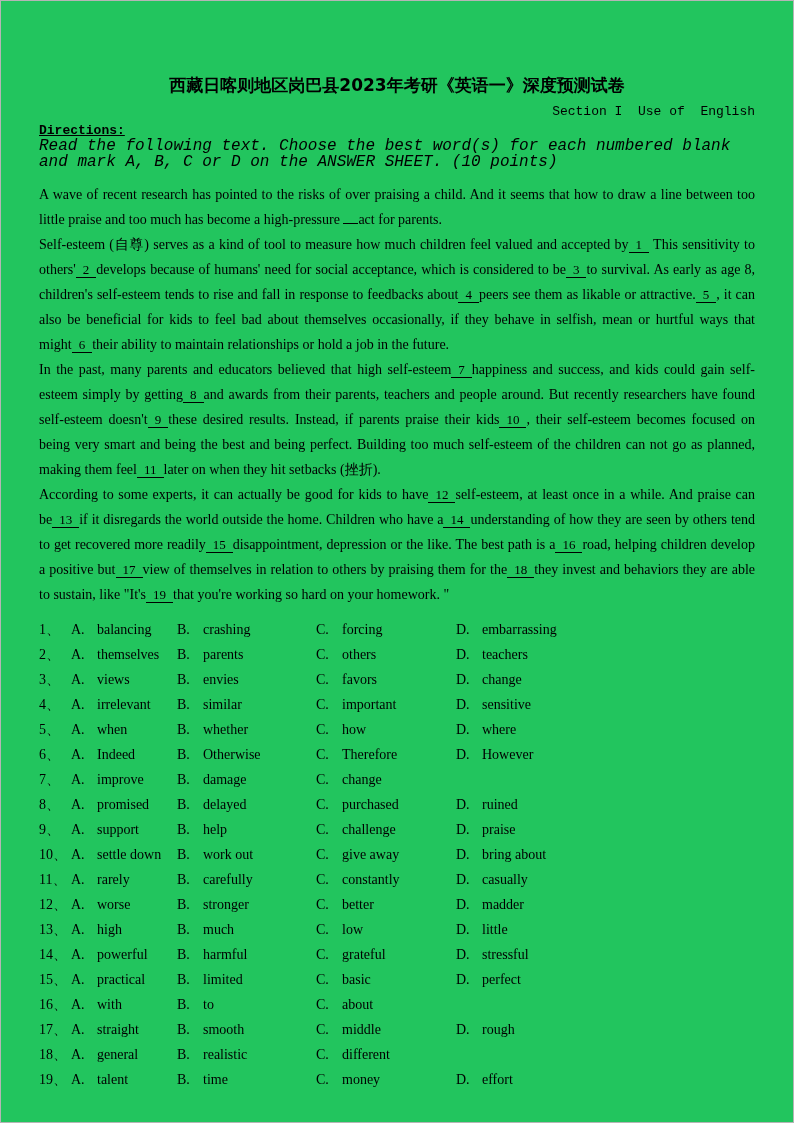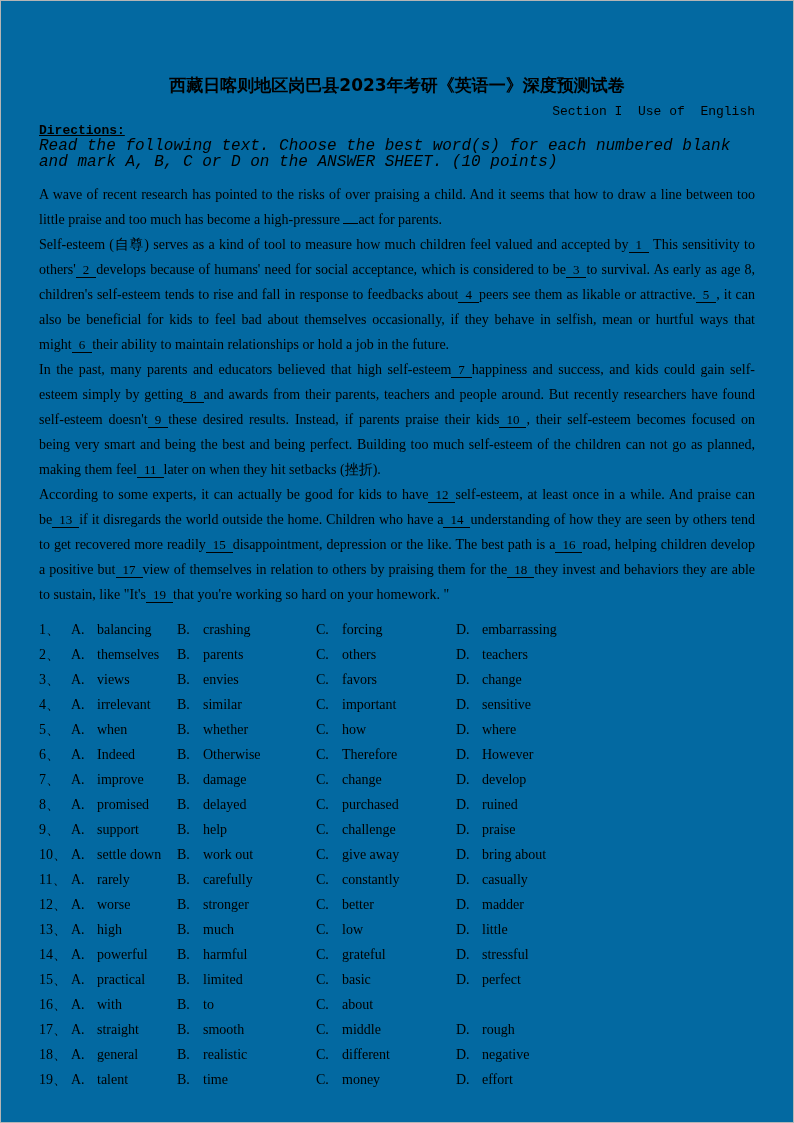--- a/index.html
+++ b/index.html
@@ -1,21 +1,21 @@
 <!DOCTYPE html>
 <html><head>
 <meta charset="utf-8">
 <style>
   html, body { margin: 0; padding: 0; background: #e8e8e8; }
   .page {
     position: relative;
     width: 794px;
     height: 1123px;
     margin: 0 auto;
-    background: #0369a1;
+    background: #22c55e;
     box-sizing: border-box;
     border: 1px solid #b5b5b5;
     padding: 72px 38px 40px 38px;
     color: #000;
     font-family: "Liberation Serif", serif;
     overflow: hidden;
   }
   .title {
     margin: 0 0 6px 0;
     text-align: center;
@@ -138,21 +138,20 @@
     <span class="q-opt"><span class="opt-label">B.</span><span class="opt-text">Otherwise</span></span>
     <span class="q-opt"><span class="opt-label">C.</span><span class="opt-text">Therefore</span></span>
     <span class="q-opt"><span class="opt-label">D.</span><span class="opt-text">However</span></span>
   </div>
 
   <div class="q-row">
     <span class="q-num">7、</span>
     <span class="q-opt"><span class="opt-label">A.</span><span class="opt-text">improve</span></span>
     <span class="q-opt"><span class="opt-label">B.</span><span class="opt-text">damage</span></span>
     <span class="q-opt"><span class="opt-label">C.</span><span class="opt-text">change</span></span>
-    <span class="q-opt"><span class="opt-label">D.</span><span class="opt-text">develop</span></span>
   </div>
 
   <div class="q-row">
     <span class="q-num">8、</span>
     <span class="q-opt"><span class="opt-label">A.</span><span class="opt-text">promised</span></span>
     <span class="q-opt"><span class="opt-label">B.</span><span class="opt-text">delayed</span></span>
     <span class="q-opt"><span class="opt-label">C.</span><span class="opt-text">purchased</span></span>
     <span class="q-opt"><span class="opt-label">D.</span><span class="opt-text">ruined</span></span>
   </div>
 
@@ -225,21 +224,20 @@
     <span class="q-opt"><span class="opt-label">B.</span><span class="opt-text">smooth</span></span>
     <span class="q-opt"><span class="opt-label">C.</span><span class="opt-text">middle</span></span>
     <span class="q-opt"><span class="opt-label">D.</span><span class="opt-text">rough</span></span>
   </div>
 
   <div class="q-row">
     <span class="q-num">18、</span>
     <span class="q-opt"><span class="opt-label">A.</span><span class="opt-text">general</span></span>
     <span class="q-opt"><span class="opt-label">B.</span><span class="opt-text">realistic</span></span>
     <span class="q-opt"><span class="opt-label">C.</span><span class="opt-text">different</span></span>
-    <span class="q-opt"><span class="opt-label">D.</span><span class="opt-text">negative</span></span>
   </div>
 
   <div class="q-row">
     <span class="q-num">19、</span>
     <span class="q-opt"><span class="opt-label">A.</span><span class="opt-text">talent</span></span>
     <span class="q-opt"><span class="opt-label">B.</span><span class="opt-text">time</span></span>
     <span class="q-opt"><span class="opt-label">C.</span><span class="opt-text">money</span></span>
     <span class="q-opt"><span class="opt-label">D.</span><span class="opt-text">effort</span></span>
   </div>
 </div>

